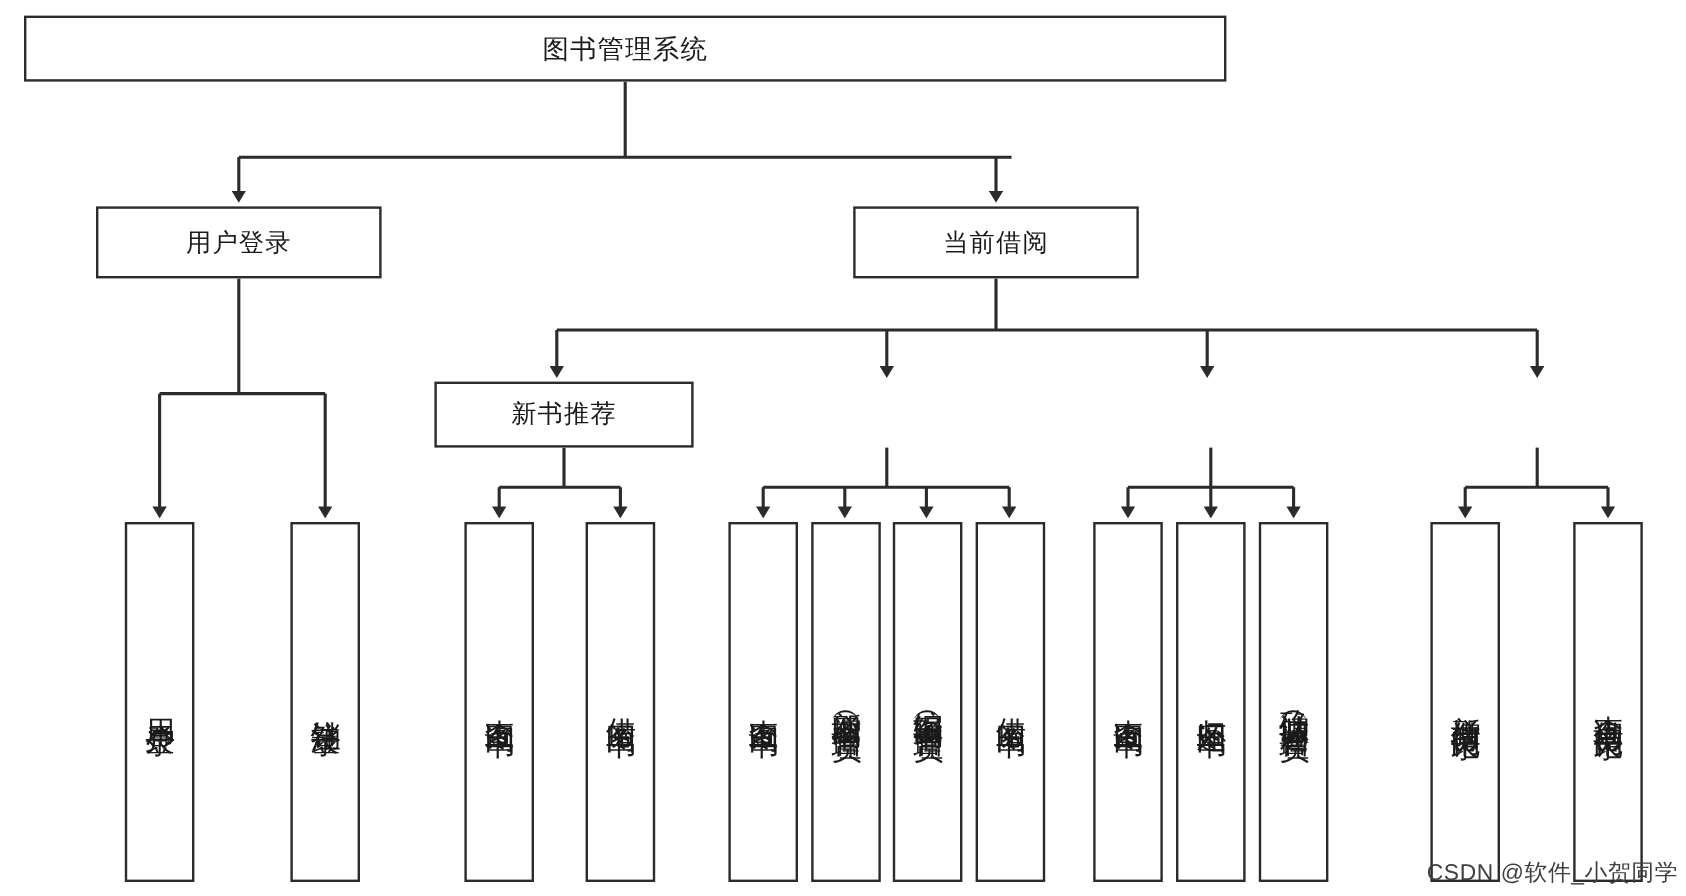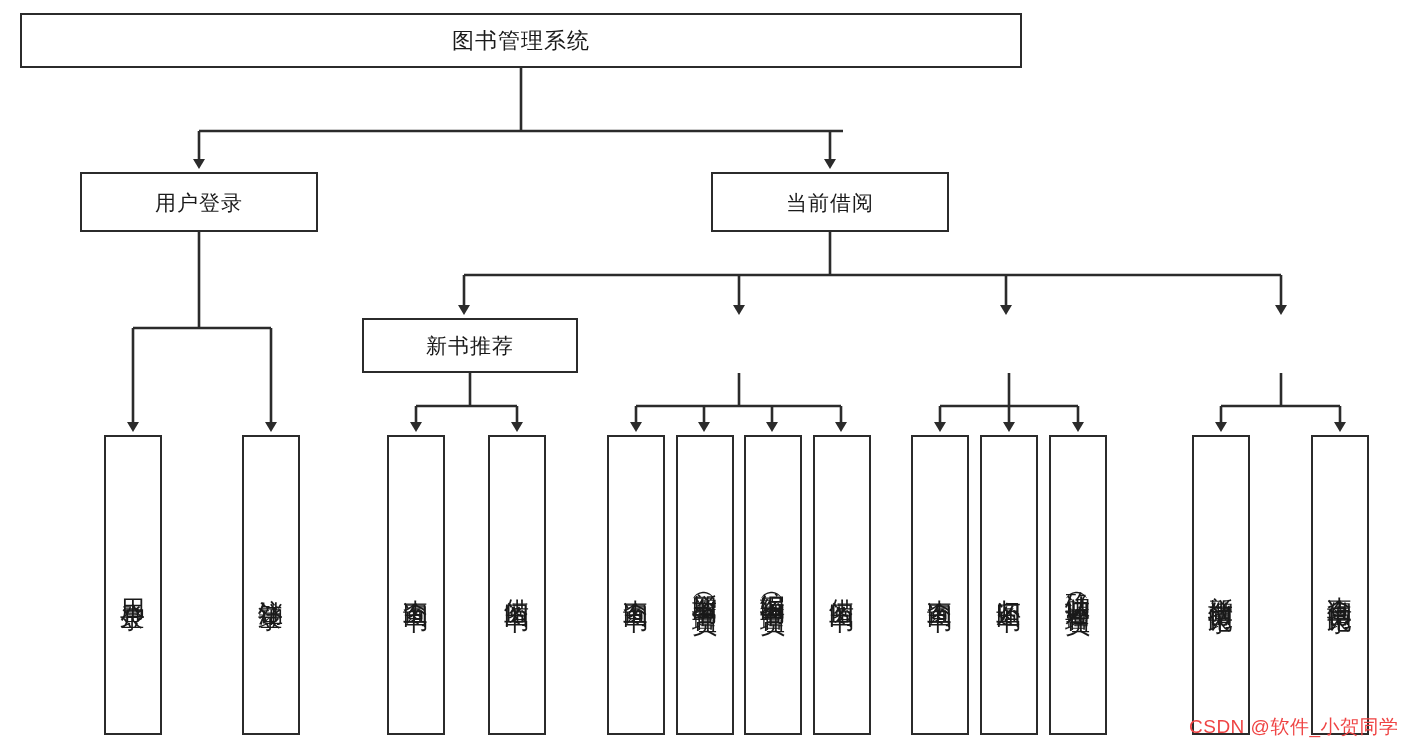--- a/index.html
+++ b/index.html
@@ -58,21 +58,21 @@
   .node.vert .lbl {
     writing-mode: vertical-rl;
     text-orientation: upright;
     font-size: 25px;
     line-height: 1.12;
     letter-spacing: 3px;
     white-space: nowrap;
   }
   .watermark {
     position: absolute;
-    color: #ef4444;
+    color: #404040;
     font-size: 19px;
     letter-spacing: 0.5px;
     white-space: nowrap;
     user-select: none;
   }
 </style>
 </head>
 <body>
 
 <div id="canvas">

